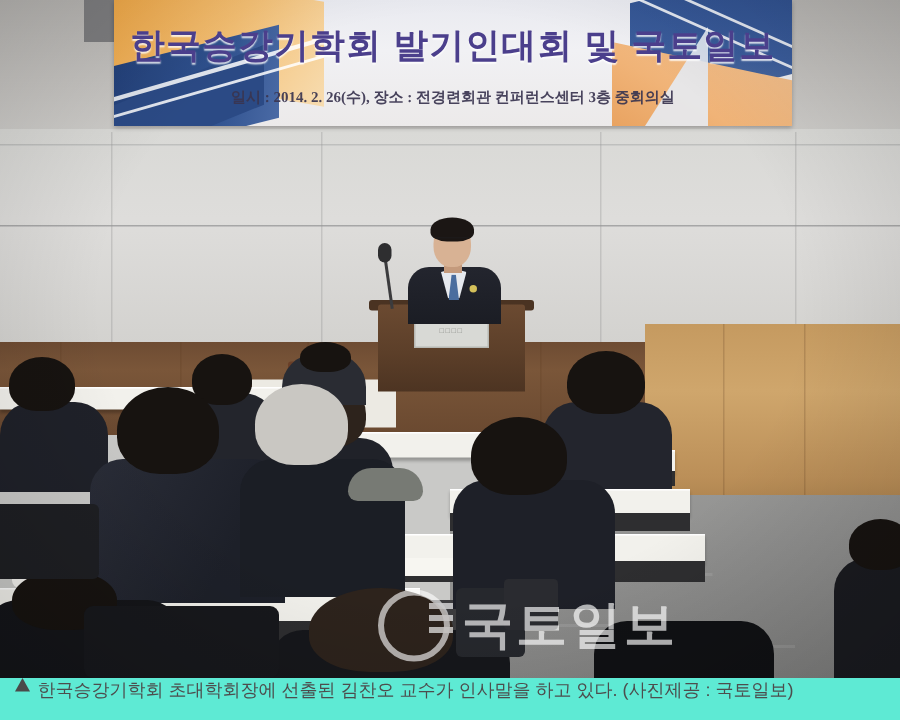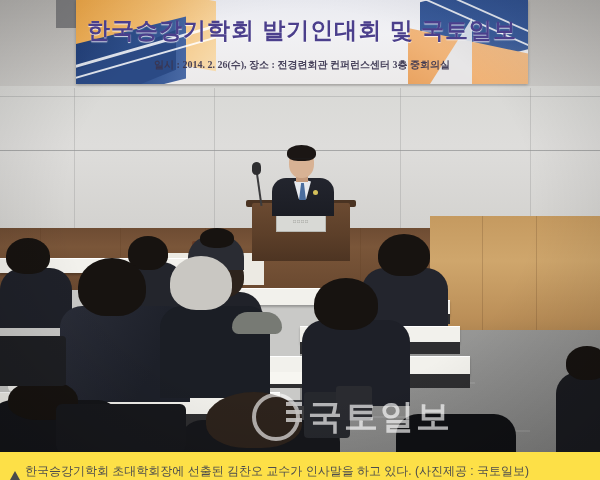--- a/index.html
+++ b/index.html
@@ -270,22 +270,22 @@
   .wm-text {
     font-family: "Liberation Sans", sans-serif;
     font-size: 34px; font-weight: bold; letter-spacing: 2px;
     color: rgba(255,255,255,0.9);
   }
 
   
   .caption {
     position: absolute;
     left: 0; top: 452px; width: 600px; height: 28px;
-    background: #fde047;
-    display: flex; align-items: flex-end;
+    background: #5eead4;
+    display: flex; align-items: flex-start;
     padding-left: 10px;
     box-sizing: border-box;
   }
   .caption-tri {
     width: 0; height: 0;
     border-left: 5px solid transparent;
     border-right: 5px solid transparent;
     border-bottom: 9px solid #4a4a4a;
     margin-right: 5px;
     flex: 0 0 auto;

